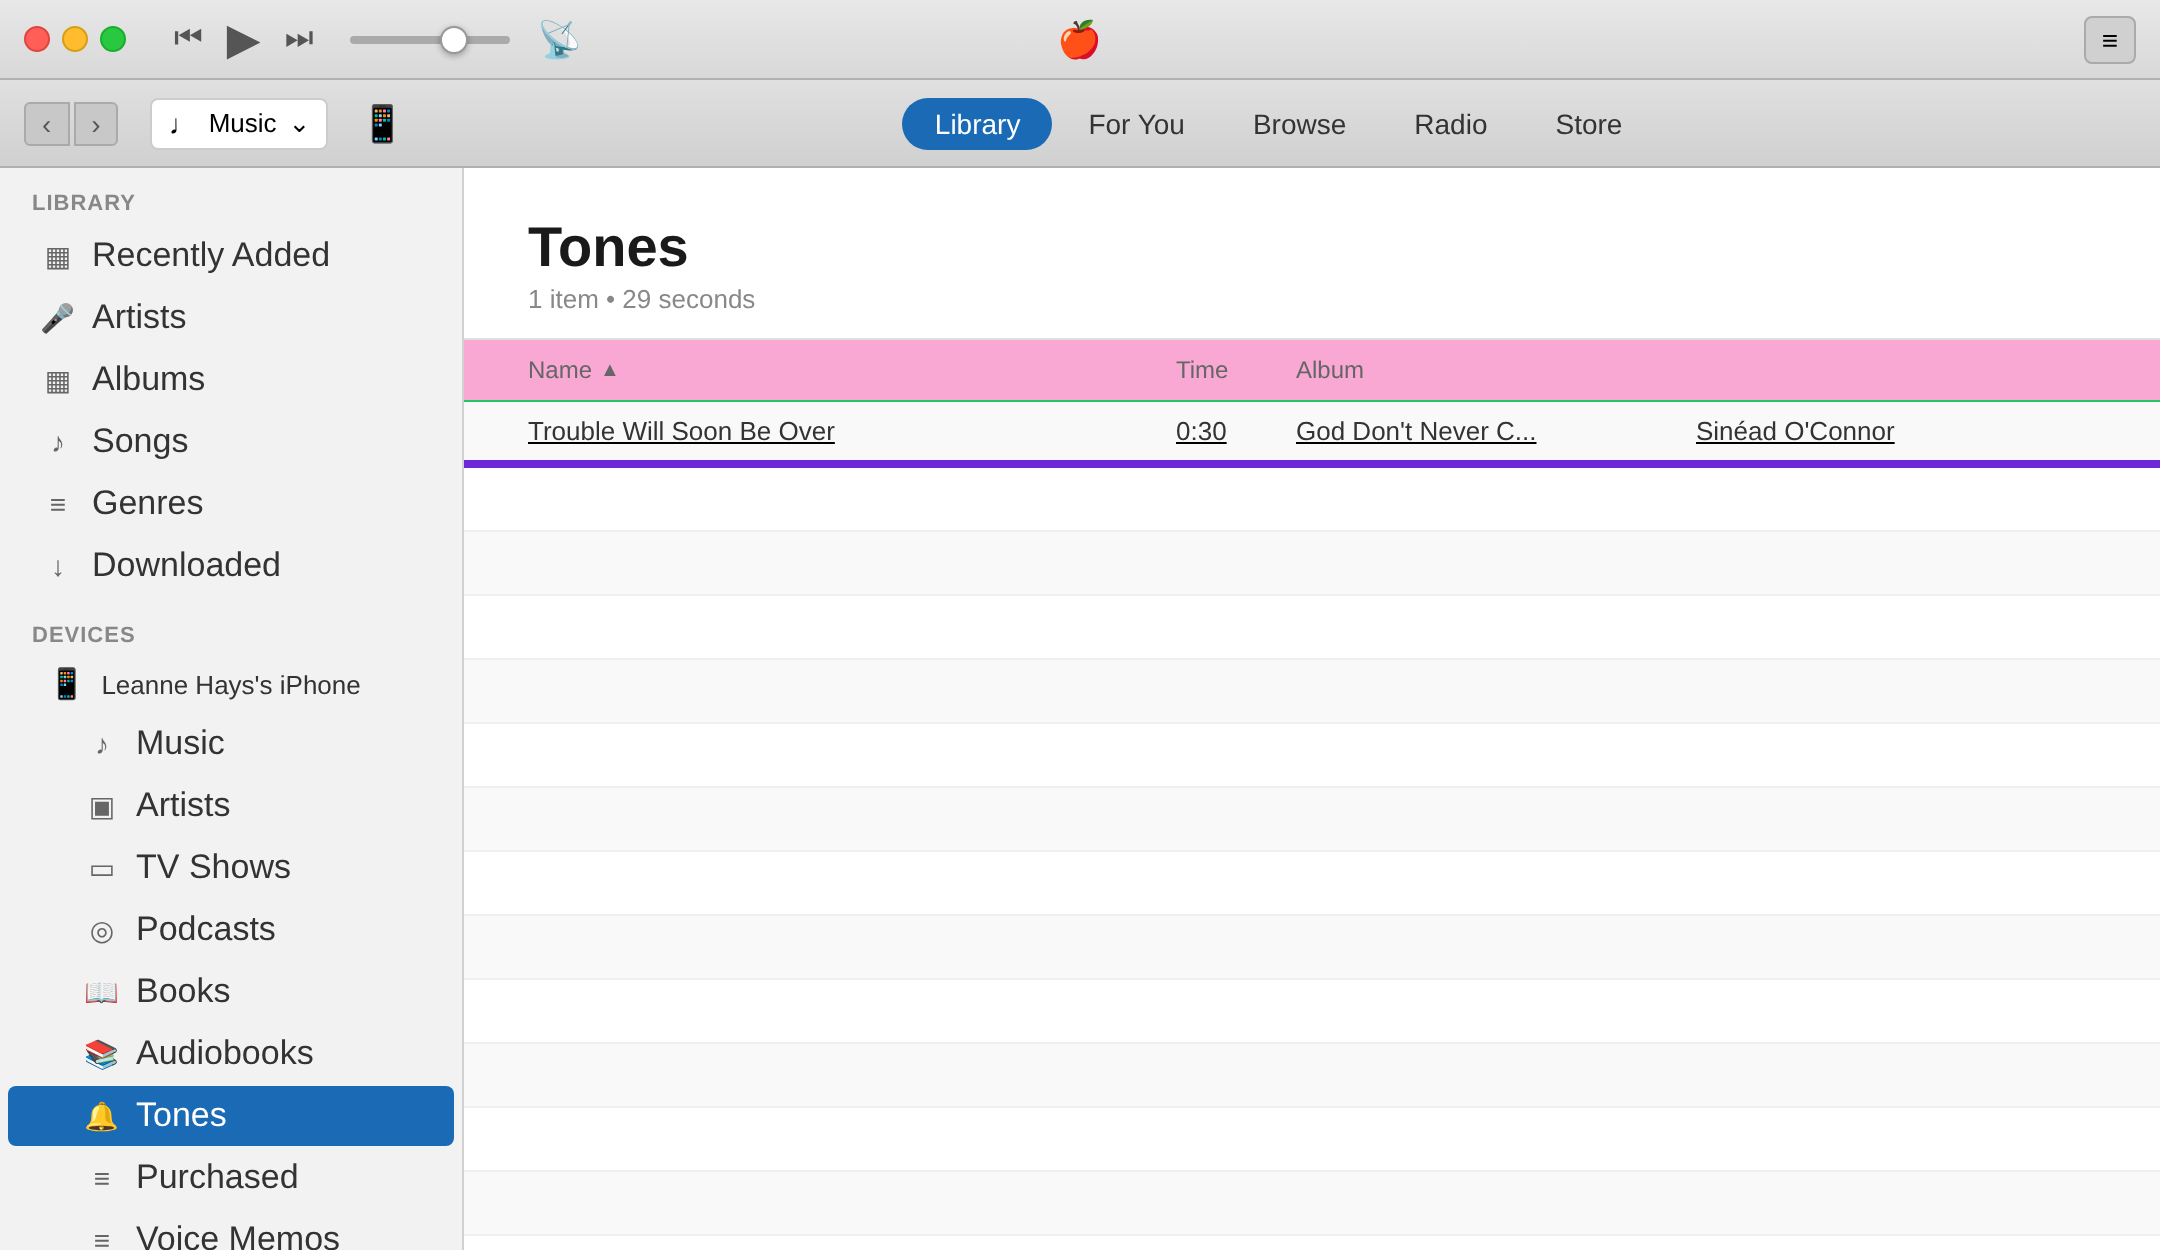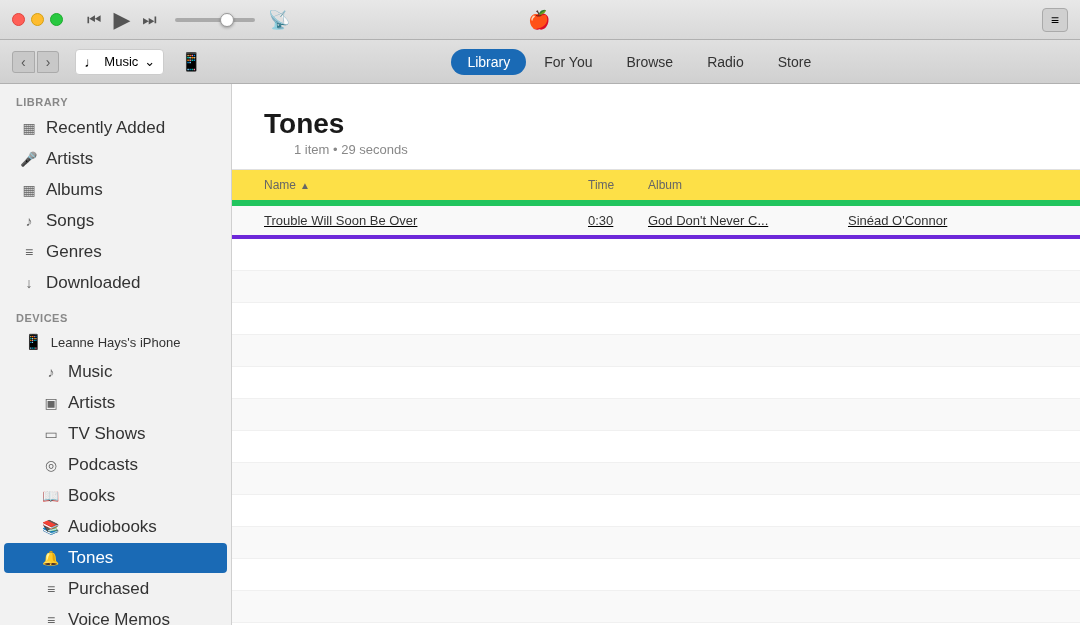--- a/index.html
+++ b/index.html
@@ -104,31 +104,31 @@
     
     .content-area {
       flex: 1;
       background: white;
       display: flex;
       flex-direction: column;
       overflow: hidden;
     }
     .content-header { padding: 24px 32px 12px; }
     .content-title { font-size: 28px; font-weight: 700; color: #1a1a1a; }
-    .content-subtitle { font-size: 13px; color: #888; margin-top: 2px; margin-left: 30px; }
+    .content-subtitle { font-size: 13px; color: #888; margin-top: 2px; }
 
     
     .content-table { flex: 1; overflow-y: auto; }
     .table-header {
       display: grid;
       grid-template-columns: 1fr 60px 200px 200px;
       padding: 4px 32px;
       border-top: 1px solid #e0e0e0;
-      border-bottom: 6px solid #22c55e;
-      background: #fde047;
+      border-bottom: 1px solid #22c55e;
+      background: #f9a8d4;
     }
     .table-header-cell { font-size: 12px; color: #666; font-weight: 500; padding: 4px 0; }
     .table-header-cell.sortable { display: flex; align-items: center; gap: 4px; cursor: pointer; }
     .sort-arrow { font-size: 10px; }
 
     .table-row {
       display: grid;
       grid-template-columns: 1fr 60px 200px 200px;
       padding: 0 32px;
       border-bottom: 4px solid #6d28d9;

